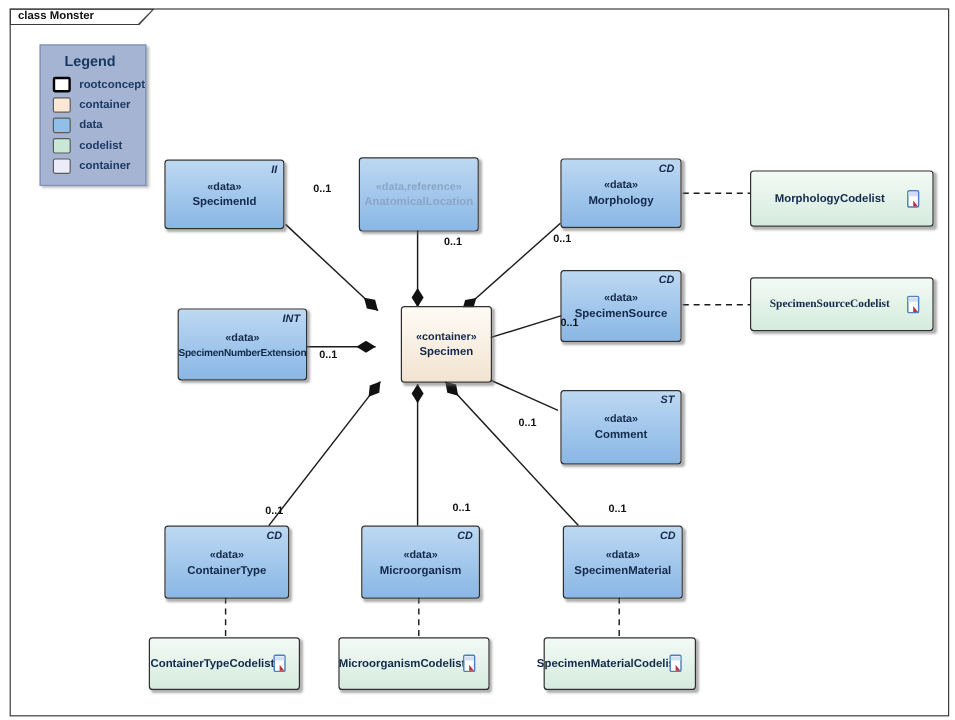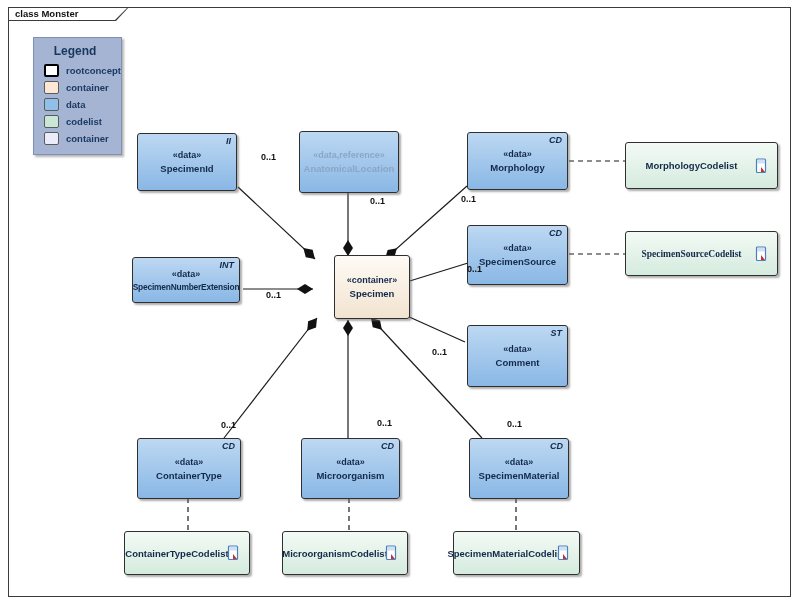--- a/index.html
+++ b/index.html
@@ -160,21 +160,21 @@
 </div>
 
 <div class="node data-node" style="left:467px;top:325px;width:101px;height:62px;">
   <span class="tag">ST</span>
   <div class="nlines">
     <div class="stereo">«data»</div>
     <div class="nname">Comment</div>
   </div>
 </div>
 
-<div class="node data-node smallname" style="left:132px;top:257px;width:108px;height:46px;">
+<div class="node data-node smallname" style="left:148px;top:257px;width:108px;height:60px;">
   <span class="tag">INT</span>
   <div class="nlines">
     <div class="stereo">«data»</div>
     <div class="nname">SpecimenNumberExtension</div>
   </div>
 </div>
 
 <div class="node container-node" style="left:312px;top:255px;width:76px;height:64px;margin-left:22px;">
   <div class="nlines">
     <div class="stereo">«container»</div>

